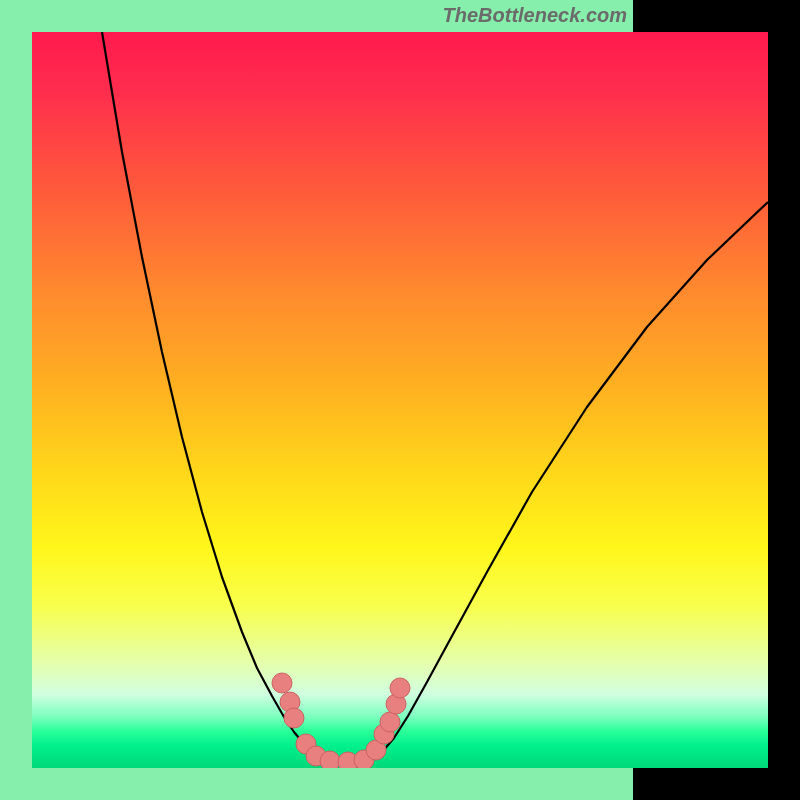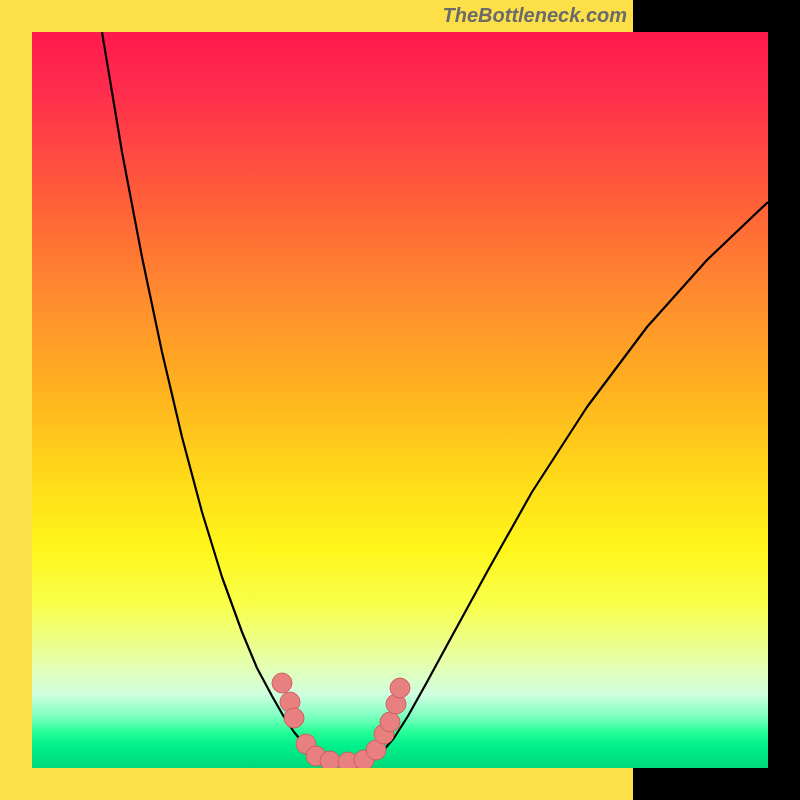--- a/index.html
+++ b/index.html
@@ -1,16 +1,16 @@
 <!DOCTYPE html>
 <html><head>
 <meta charset="utf-8">
 <style>
   html,body{margin:0;padding:0;width:800px;height:800px;overflow:hidden;background:#000;}
-  .frame{position:absolute;left:0;top:0;width:633px;height:800px;background:#fde047;}
+  .frame{position:absolute;left:0;top:0;width:633px;height:800px;background:#86efac;}
   .plot{position:absolute;left:32px;top:32px;width:736px;height:736px;overflow:hidden;}
   .grad{position:absolute;left:0;top:0;width:100%;height:100%;
     background:linear-gradient(to bottom,
       #ff1a4d 0%,
       #ff2d4d 8%,
       #ff5c3a 22%,
       #ff8c2e 36%,
       #ffb020 48%,
       #ffd81a 60%,
       #fff61a 70%,

